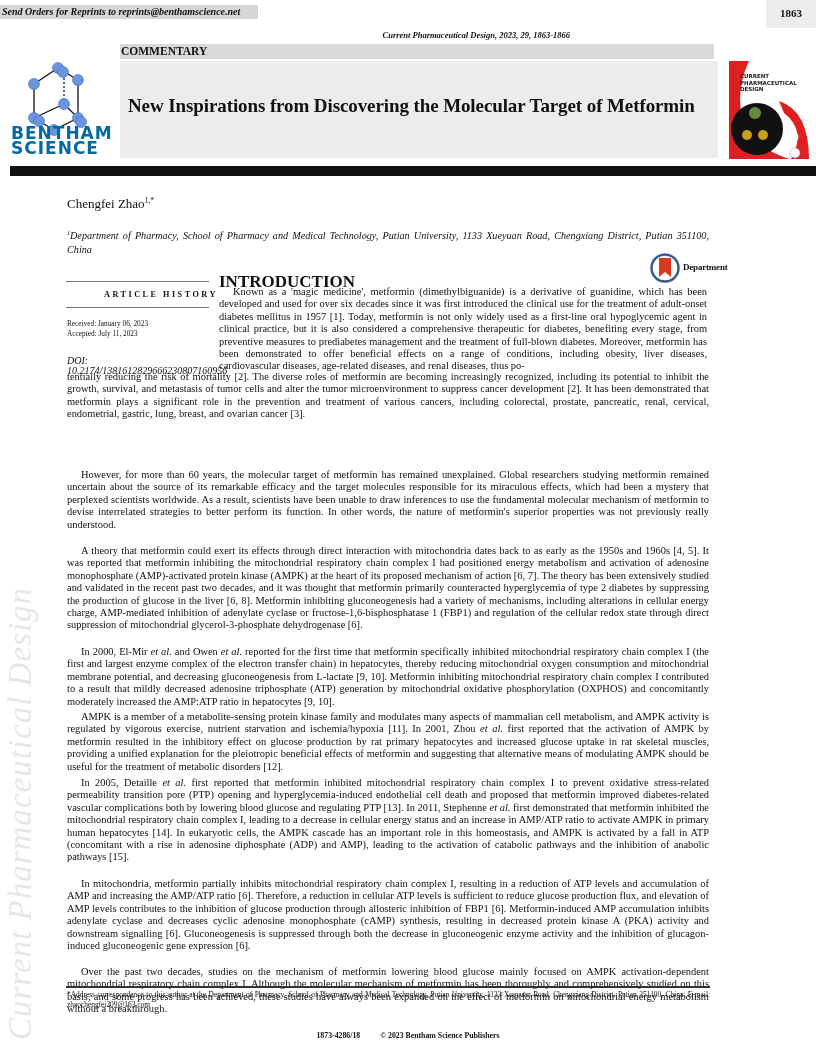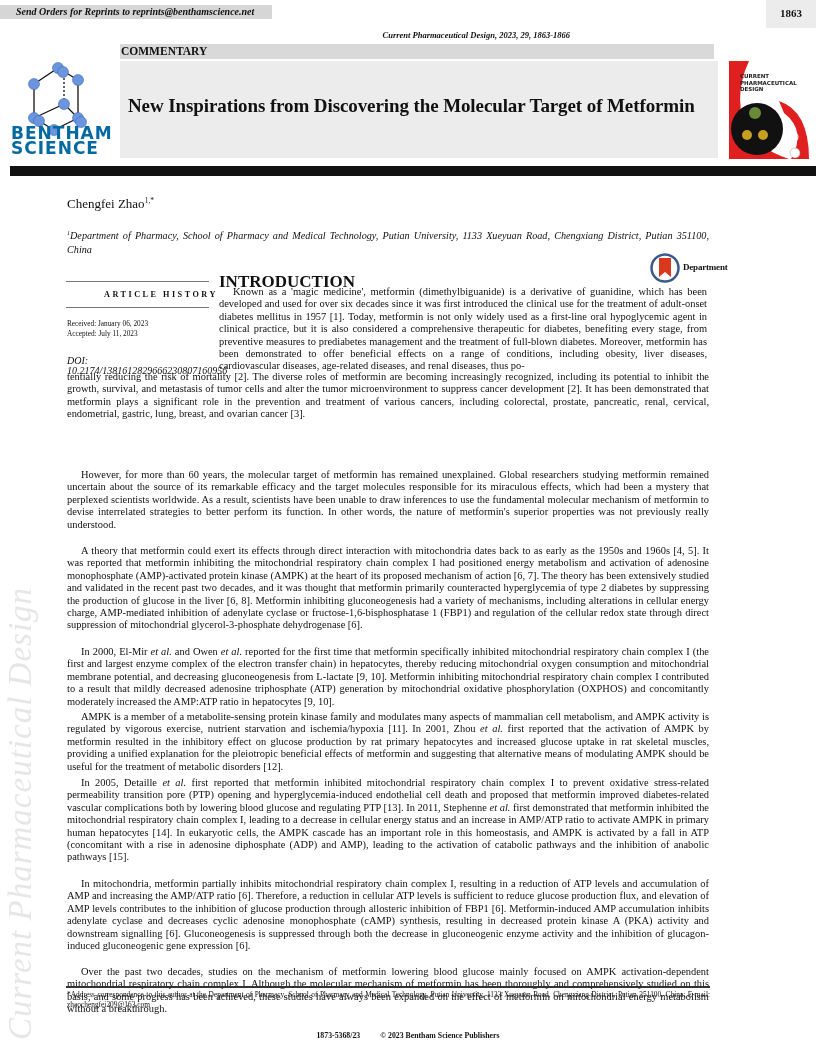--- a/index.html
+++ b/index.html
@@ -1,18 +1,18 @@
 <!DOCTYPE html>
 <html><head>
 <meta charset="utf-8">
 <style>
   html, body { margin:0; padding:0; background:#ffffff; }
   body { width:816px; height:1056px; position:relative; overflow:hidden; font-family:"Liberation Serif", serif; color:#111; }
   .abs { position:absolute; }
-  .reprints { left:0; top:5px; width:256px; height:14px; background:#d6d6d6; font-size:10px; font-weight:bold; font-style:italic; line-height:14px; padding-left:16px; white-space:nowrap; }
+  .reprints { left:0; top:5px; width:256px; height:14px; background:#d6d6d6; font-size:10px; font-weight:bold; font-style:italic; line-height:14px; padding-left:2px; white-space:nowrap; }
   .pagenum { left:766px; top:0; width:50px; height:28px; background:#ececec; font-size:11px; font-weight:bold; line-height:26px; text-align:center; }
   .citation { left:0; width:570px; top:30px; text-align:right; font-size:8.5px; font-style:italic; font-weight:bold; }
   .commentary { left:120px; top:44px; width:593px; height:15px; background:#d9d9d9; font-size:11.5px; font-weight:bold; line-height:15px; padding-left:1px; }
   .titlebox { left:120px; top:61px; width:598px; height:97px; background:#ececec; }
   .title { left:128px; top:95px; font-size:19px; font-weight:bold; white-space:nowrap; letter-spacing:-0.1px; }
   .logo { left:8px; top:58px; width:108px; height:102px; }
   .logo-text { left:11px; top:126px; font-family:"DejaVu Sans", sans-serif; font-weight:bold; color:#0369a1; font-size:17px; line-height:15px; letter-spacing:1px; }
   .cover { left:729px; top:61px; width:80px; height:98px; background:#fff; overflow:hidden; }
   .blackbar { left:10px; top:166px; width:806px; height:10px; background:#111; }
   .author { left:67px; top:196px; font-size:13px; }
@@ -128,13 +128,13 @@
 <div class="abs body-text para" style="top:436px;">However, for more than 60 years, the molecular target of metformin has remained unexplained. Global researchers studying metformin remained uncertain about the source of its remarkable efficacy and the target molecules responsible for its miraculous effects, which had been a mystery that perplexed scientists worldwide. As a result, scientists have been unable to draw inferences to use the fundamental molecular mechanism of metformin to devise interrelated strategies to better perform its function. In other words, the nature of metformin's superior properties was not previously really understood.</div>
 <div class="abs body-text para" style="top:512px;">A theory that metformin could exert its effects through direct interaction with mitochondria dates back to as early as the 1950s and 1960s [4, 5]. It was reported that metformin inhibiting the mitochondrial respiratory chain complex I had positioned energy metabolism and activation of adenosine monophosphate (AMP)-activated protein kinase (AMPK) at the heart of its proposed mechanism of action [6, 7]. The theory has been extensively studied and validated in the recent past two decades, and it was thought that metformin primarily counteracted hyperglycemia of type 2 diabetes by suppressing the production of glucose in the liver [6, 8]. Metformin inhibiting gluconeogenesis had a variety of mechanisms, including alterations in cellular energy charge, AMP-mediated inhibition of adenylate cyclase or fructose-1,6-bisphosphatase 1 (FBP1) and regulation of the cellular redox state through direct suppression of mitochondrial glycerol-3-phosphate dehydrogenase [6].</div>
 <div class="abs body-text para" style="top:613px;"><span>In 2000, El-Mir </span><em>et al.</em><span> and Owen </span><em>et al.</em><span> reported for the first time that metformin specifically inhibited mitochondrial respiratory chain complex I (the first and largest enzyme complex of the electron transfer chain) in hepatocytes, thereby reducing mitochondrial oxygen consumption and mitochondrial membrane potential, and decreasing gluconeogenesis from L-lactate [9, 10]. Metformin inhibiting mitochondrial respiratory chain complex I contributed to a result that mildly decreased adenosine triphosphate (ATP) generation by mitochondrial oxidative phosphorylation (OXPHOS) and concomitantly moderately increased the AMP:ATP ratio in hepatocytes [9, 10].</span></div>
 <div class="abs body-text para" style="top:678px;"><span>AMPK is a member of a metabolite-sensing protein kinase family and modulates many aspects of mammalian cell metabolism, and AMPK activity is regulated by vigorous exercise, nutrient starvation and ischemia/hypoxia [11]. In 2001, Zhou </span><em>et al.</em><span> first reported that the activation of AMPK by metformin resulted in the inhibitory effect on glucose production by rat primary hepatocytes and increased glucose uptake in rat skeletal muscles, providing a unified explanation for the pleiotropic beneficial effects of metformin and suggesting that alternative means of modulating AMPK should be useful for the treatment of metabolic disorders [12].</span></div>
 <div class="abs body-text para" style="top:744px;"><span>In 2005, Detaille </span><em>et al.</em><span> first reported that metformin inhibited mitochondrial respiratory chain complex I to prevent oxidative stress-related permeability transition pore (PTP) opening and hyperglycemia-induced endothelial cell death and proposed that metformin improved diabetes-related vascular complications both by lowering blood glucose and regulating PTP [13]. In 2011, Stephenne </span><em>et al.</em><span> first demonstrated that metformin inhibited the mitochondrial respiratory chain complex I, leading to a decrease in cellular energy status and an increase in AMP/ATP ratio to activate AMPK in primary human hepatocytes [14]. In eukaryotic cells, the AMPK cascade has an important role in this homeostasis, and AMPK is activated by a fall in ATP (concomitant with a rise in adenosine diphosphate (ADP) and AMP), leading to the activation of catabolic pathways and the inhibition of anabolic pathways [15].</span></div>
 <div class="abs body-text para" style="top:845px;">In mitochondria, metformin partially inhibits mitochondrial respiratory chain complex I, resulting in a reduction of ATP levels and accumulation of AMP and increasing the AMP/ATP ratio [6]. Therefore, a reduction in cellular ATP levels is sufficient to reduce glucose production flux, and elevation of AMP levels contributes to the inhibition of glucose production through allosteric inhibition of FBP1 [6]. Metformin-induced AMP accumulation inhibits adenylate cyclase and decreases cyclic adenosine monophosphate (cAMP) synthesis, resulting in decreased protein kinase A (PKA) activity and downstream signalling [6]. Gluconeogenesis is suppressed through both the decrease in gluconeogenic enzyme activity and the inhibition of glucagon-induced gluconeogenic gene expression [6].</div>
 <div class="abs body-text para" style="top:933px;">Over the past two decades, studies on the mechanism of metformin lowering blood glucose mainly focused on AMPK activation-dependent mitochondrial respiratory chain complex I. Although the molecular mechanism of metformin has been thoroughly and comprehensively studied on this basis, and some progress has been achieved, these studies have always been expanded on the effect of metformin on mitochondrial energy metabolism without a breakthrough.</div>
 
 <div class="abs foot-line"></div>
 <div class="abs footnote">*Address correspondence to this author at the Department of Pharmacy, School of Pharmacy and Medical Technology, Putian University, 1133 Xueyuan Road, Chengxiang District, Putian 351100, China; E-mail: zhaochengfei209@163.com</div>
-<div class="abs issn"><span>1873-5368/23</span><span>© 2023 Bentham Science Publishers</span></div>
+<div class="abs issn"><span>1873-4286/18</span><span>© 2023 Bentham Science Publishers</span></div>
 
 </body></html>

